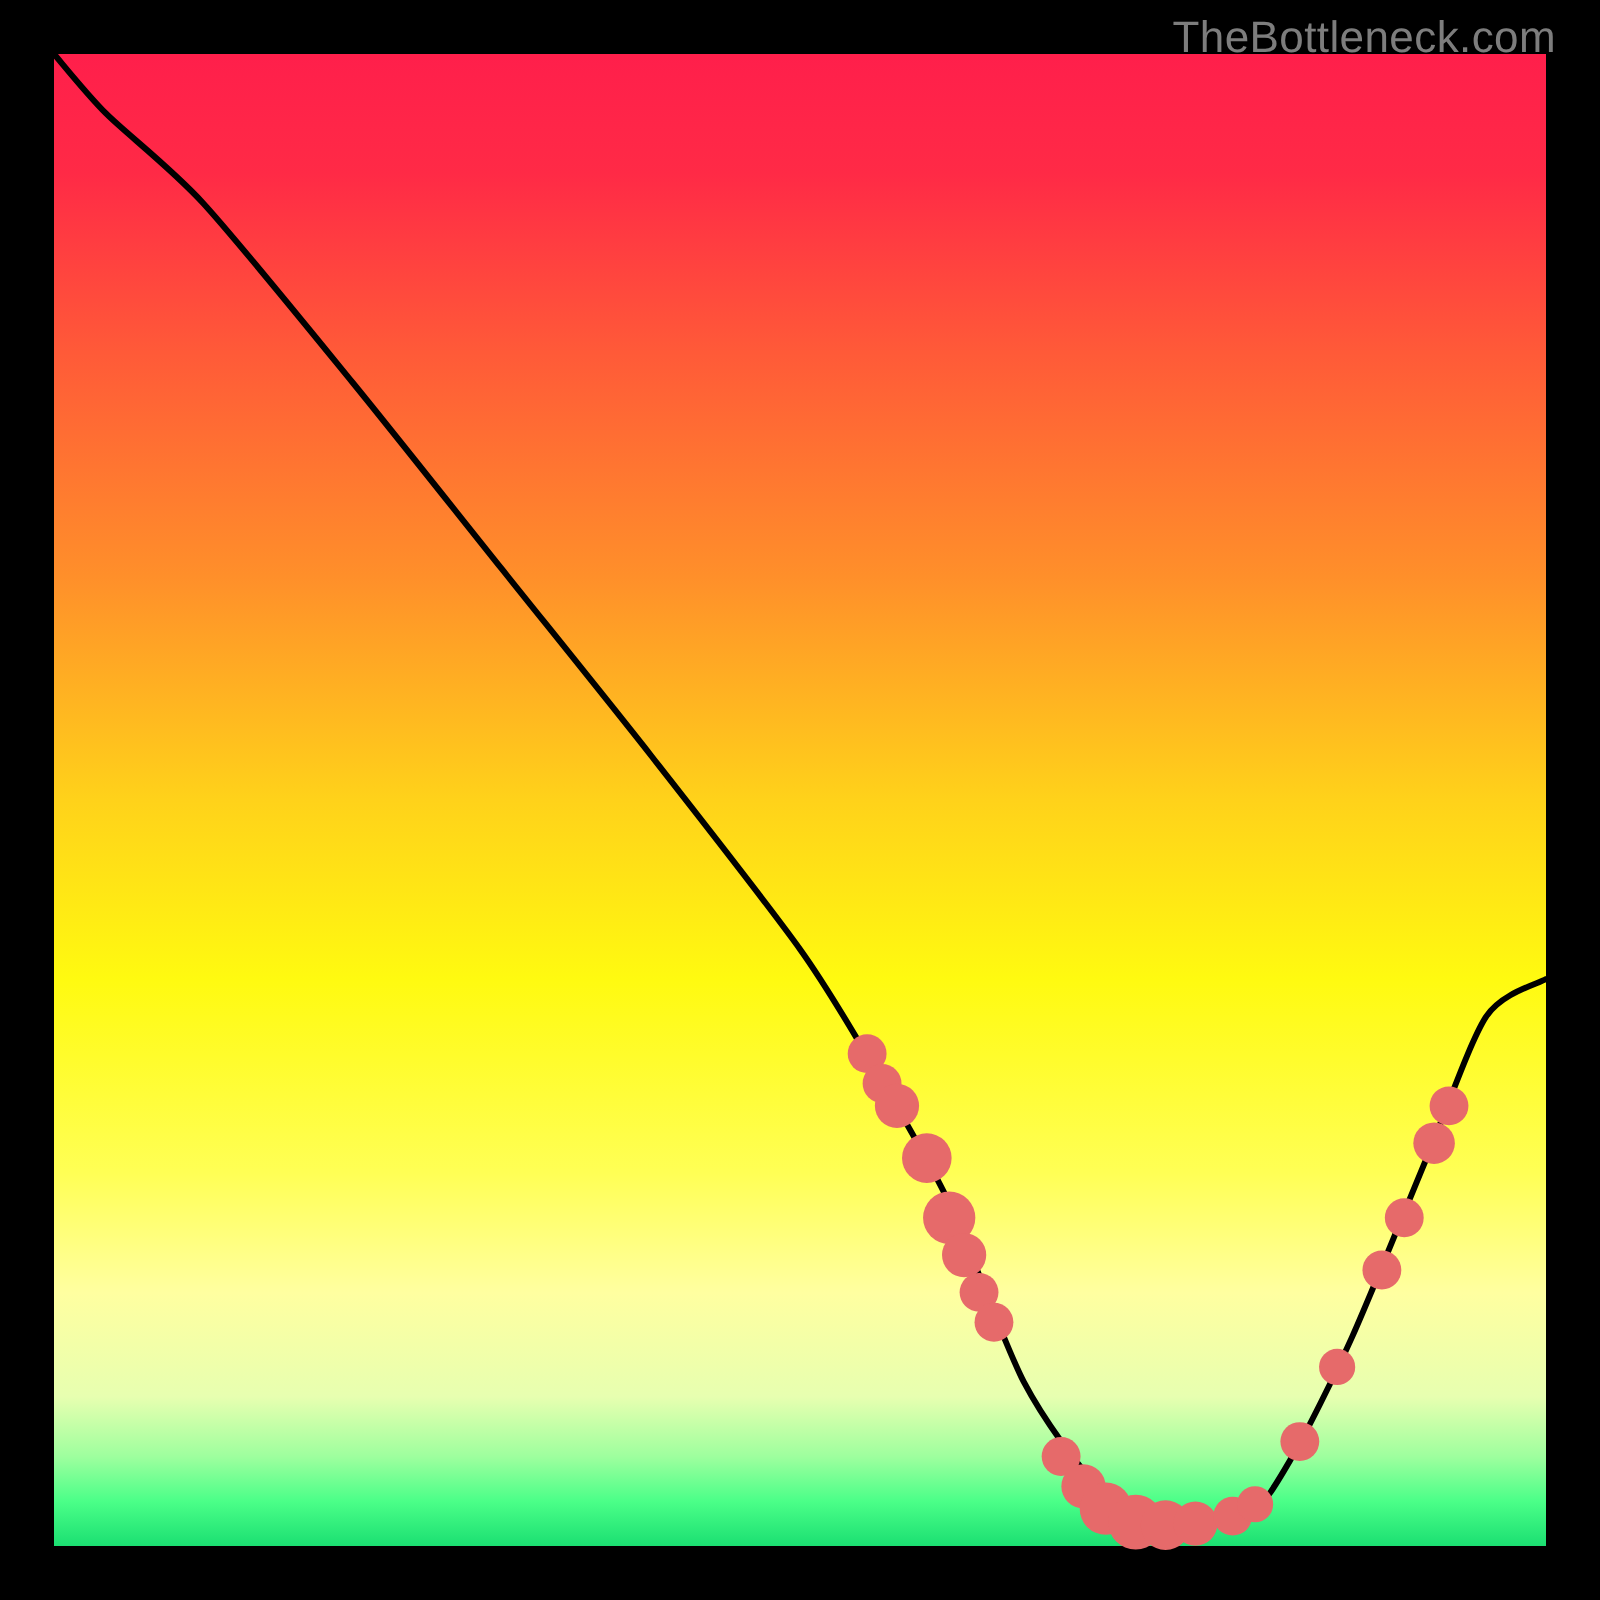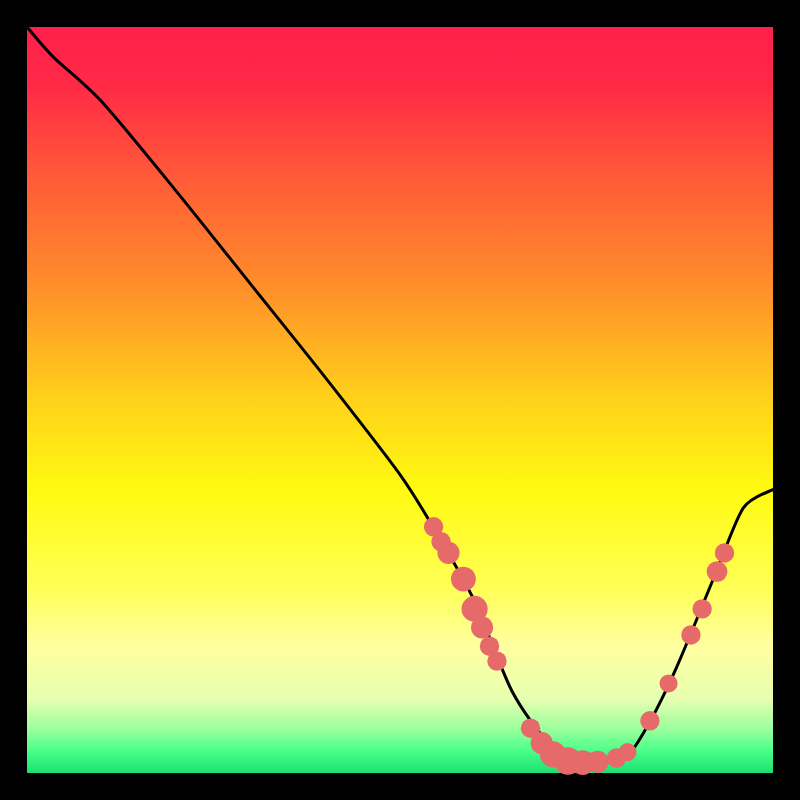--- a/index.html
+++ b/index.html
@@ -75,13 +75,14 @@
         <circle cx="616.34" cy="758.08" r="9.714" fill="#e66a6a"></circle>
         <circle cx="627.5300000000001" cy="752.112" r="9.0426" fill="#e66a6a"></circle>
         <circle cx="649.91" cy="720.78" r="9.714" fill="#e66a6a"></circle>
         <circle cx="668.56" cy="683.48" r="9.0426" fill="#e66a6a"></circle>
         <circle cx="690.94" cy="634.99" r="9.714" fill="#e66a6a"></circle>
         <circle cx="702.13" cy="608.88" r="9.714" fill="#e66a6a"></circle>
         <circle cx="717.0500000000001" cy="571.58" r="10.3854" fill="#e66a6a"></circle>
         <circle cx="724.51" cy="552.9300000000001" r="9.714" fill="#e66a6a"></circle>
       </g>
   </svg>
+  <div class="attribution">TheBottleneck.com</div>
 </div>
 
 </body></html>

